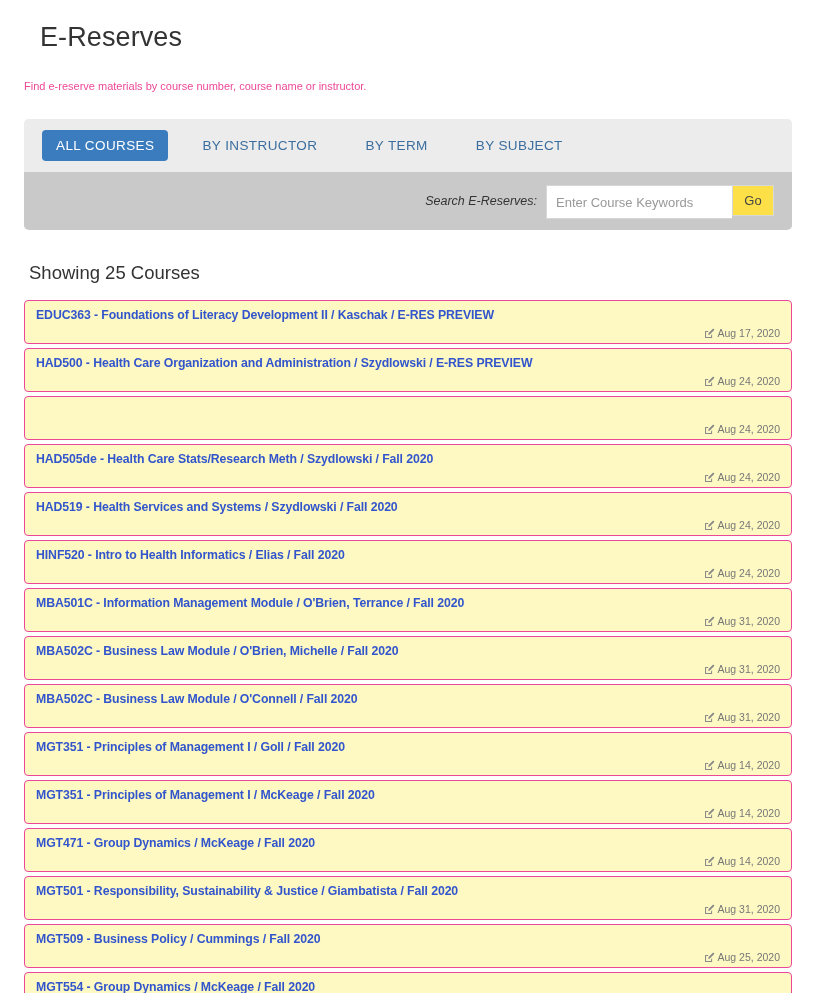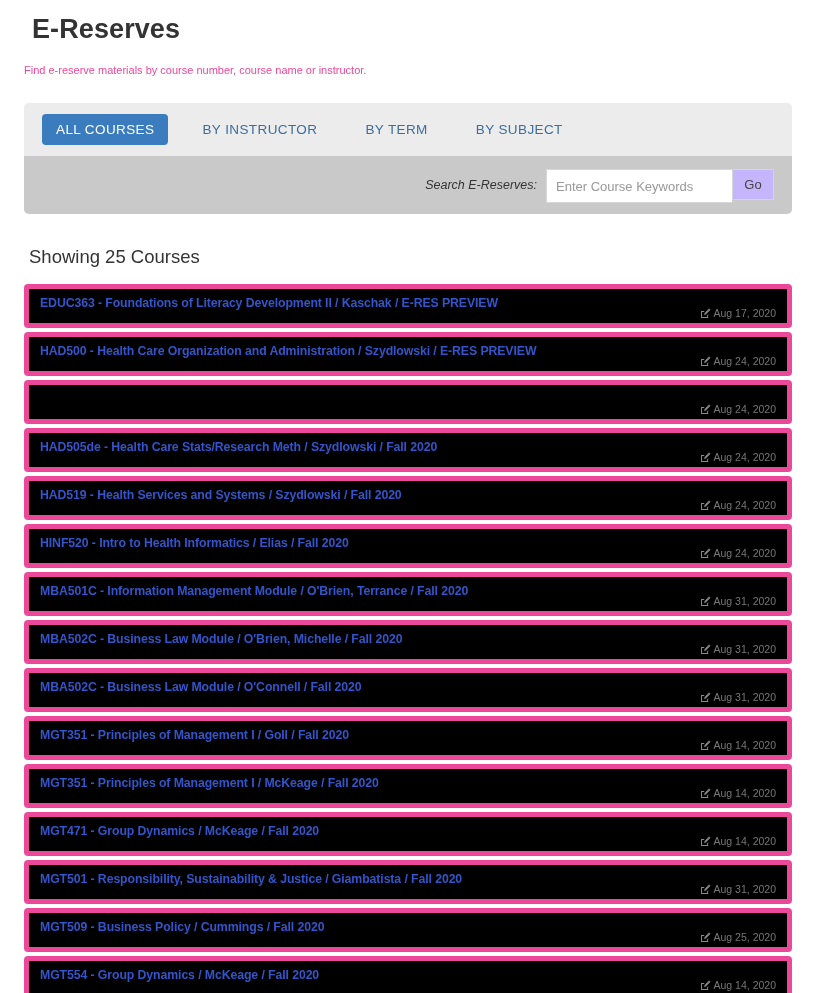--- a/index.html
+++ b/index.html
@@ -15,23 +15,23 @@
     color: #333333;
     -webkit-font-smoothing: antialiased;
   }
   .page {
     padding: 0 24px;
     box-sizing: border-box;
     width: 815px;
   }
   .page-title {
     font-size: 27px;
-    font-weight: bold;
+    font-weight: normal;
     color: #333333;
-    margin: 8px;
+    margin: 16px;
     padding-top: 5px;
     letter-spacing: 0.1px;
     line-height: 1.2;
   }
   .page-subtitle {
     font-size: 11px;
     color: #ec4899;
     margin: 0;
     padding-top: 10px;
     line-height: 1.4;
@@ -100,21 +100,21 @@
     color: #555555;
     padding: 16px 9px;
     outline: none;
     font-family: "Liberation Sans", sans-serif;
     box-sizing: border-box;
   }
   .search-input::placeholder { color: #999999; }
   .go-button {
     width: 42px;
     border: 1px solid #d7d7d7;
-    background: #c4b5fd;
+    background: #fde047;
     font-size: 13px;
     color: #444444;
     cursor: pointer;
     font-family: "Liberation Sans", sans-serif;
     box-sizing: border-box;
   }
 
   
   .results-heading {
     font-size: 18.5px;
@@ -125,22 +125,22 @@
     padding-bottom: 11px;
   }
   .course-list {
     list-style: none;
     margin: 0;
     padding: 0;
     width: 768px;
   }
   .course-row {
     position: relative;
-    background: #000000;
-    border: 5px solid #ec4899;
+    background: #fef9c3;
+    border: 1px solid #ec4899;
     border-radius: 4px;
     height: 44px;
     margin-bottom: 4px;
     box-sizing: border-box;
     cursor: pointer;
   }
   .course-link {
     position: absolute;
     left: 11px;
     top: 7px;

